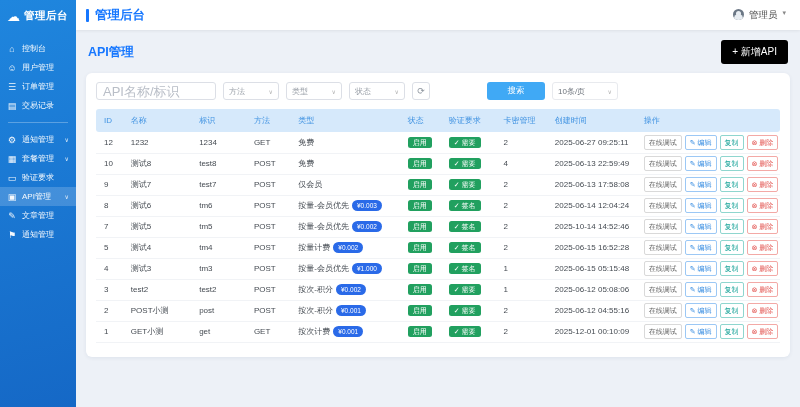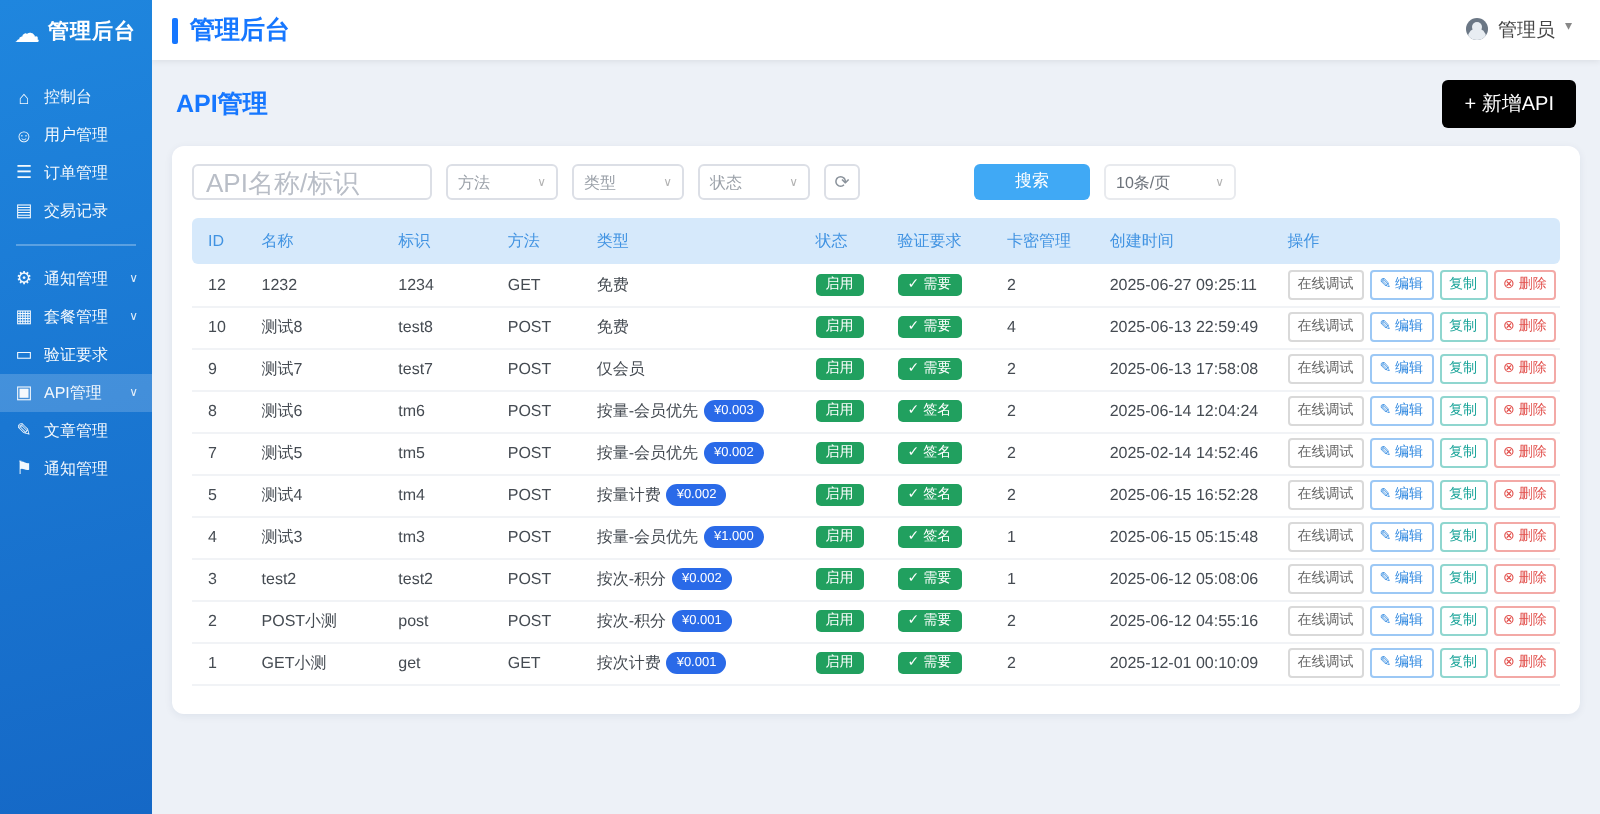--- a/index.html
+++ b/index.html
@@ -279,21 +279,21 @@
             <td>POST</td>
             <td>
               <span class="type-wrap">
                 <span>按量-会员优先</span>
                 <span class="badge-price">¥0.002</span>
               </span>
             </td>
             <td><span class="badge-green">启用</span></td>
             <td><span class="badge-green">✓ 签名</span></td>
             <td>2</td>
-            <td>2025-02-14 14:52:46</td>
+            <td>2025-10-14 14:52:46</td>
             <td><button class="act-btn act-debug">在线调试</button><button class="act-btn act-edit">✎ 编辑</button><button class="act-btn act-copy">复制</button><button class="act-btn act-delete">⊗ 删除</button></td>
           </tr>
           <tr>
             <td>5</td>
             <td>测试4</td>
             <td>tm4</td>
             <td>POST</td>
             <td>
               <span class="type-wrap">
                 <span>按量计费</span>

